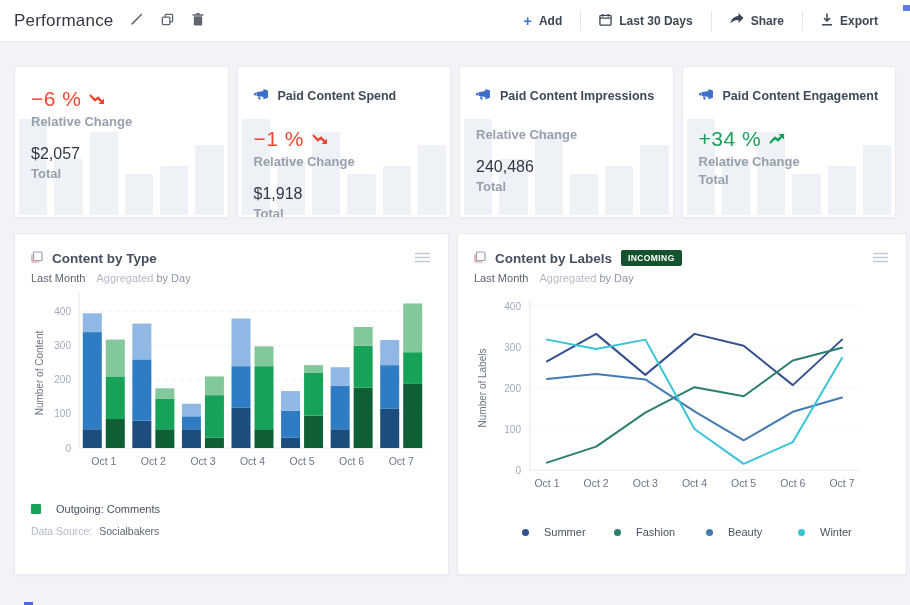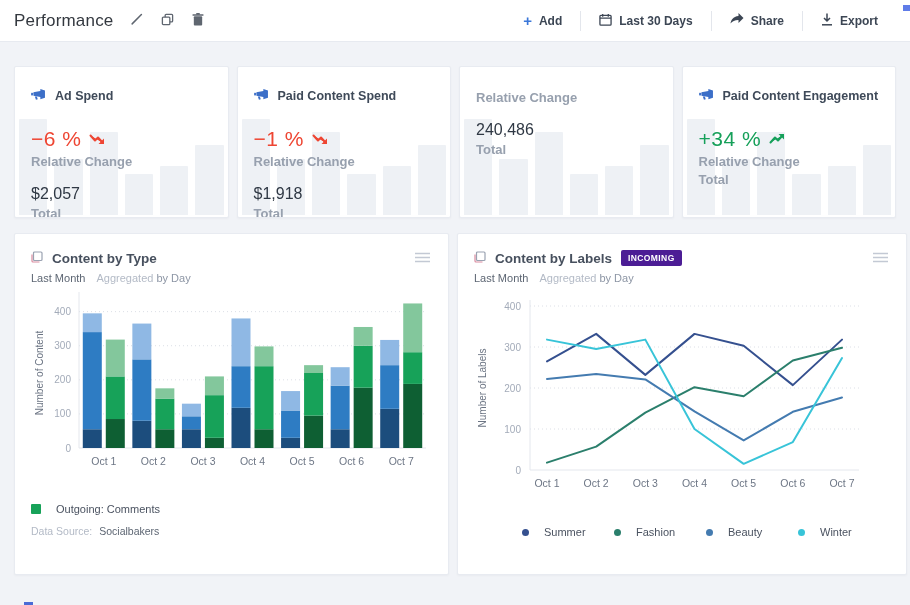--- a/index.html
+++ b/index.html
@@ -63,21 +63,21 @@
   .dir-up .trend { stroke: #16a05a; fill: #16a05a; }
   .kpi-sub { font-size: 13px; font-weight: 700; color: #97a0ae; margin-top: 3px; }
   .kpi-total { font-size: 16px; font-weight: 500; color: #2f3844; margin-top: 16px; }
 
   
   .chart-card { height: 342px; padding: 15px 16px 0 16px; position: relative; }
   .chart-head { display: flex; align-items: flex-start; justify-content: space-between; }
   .chart-head-left { display: flex; align-items: center; gap: 9px; }
   .chart-title { font-size: 13.5px; font-weight: 600; color: #47505e; }
   .badge {
-    display: inline-block; background: #4c1d95; color: #fff;
+    display: inline-block; background: #14532d; color: #fff;
     font-size: 8.5px; font-weight: 700; letter-spacing: .4px;
     padding: 3px 7px; border-radius: 2px; margin-left: 8px; vertical-align: 2px;
   }
   .chart-sub { font-size: 11px; margin-top: 5px; color: #5d6673; }
   .chart-sub .muted { color: #b3bac6; margin-left: 8px; }
   .chart-sub .semi { color: #8d96a5; }
   .menu-btn { background: none; border: none; cursor: pointer; padding: 2px; color: #c3c9d4; }
 
   .legend-row { display: flex; align-items: center; margin-top: 10px; }
   .legend-item { display: flex; align-items: center; gap: 15px; cursor: pointer; }
@@ -179,30 +179,20 @@
     <div class="card kpi-card dir-down">
       <div class="spark">
           <div class="spark-bar" style="height: 65%;"></div>
           <div class="spark-bar" style="height: 38%;"></div>
           <div class="spark-bar" style="height: 56%;"></div>
           <div class="spark-bar" style="height: 28%;"></div>
           <div class="spark-bar" style="height: 33%;"></div>
           <div class="spark-bar" style="height: 47%;"></div>
         </div>
       <div class="kpi-inner">
-        <div class="kpi-title-row">
-          <span>
-            <svg width="15" height="12" viewBox="0 0 16 13" fill="#3c6fc8">
-                <path d="M10 0v2.2L2.5 3.6v3.8L10 8.8V11l5-1.5V1.5z"></path>
-                <rect x="0" y="4" width="2" height="3" rx="0.5"></rect>
-                <path d="M4 8l1.2 3.6 2-.4L6.2 8z"></path>
-              </svg>
-          </span>
-          <span class="kpi-title">Ad Spend</span>
-        </div>
         <div class="kpi-change-row">
           <span class="kpi-change">−6 %</span>
           <svg class="trend" width="17" height="12" viewBox="0 0 17 12" fill="none" stroke-width="2" stroke-linecap="round" stroke-linejoin="round">
               <path d="M1.5 2.5 L6 7.5 L9 4.5 L14 10"></path>
               <path d="M15 11 L15 5.5 L9.5 11 Z" stroke="none"></path>
             </svg>
         </div>
         <div class="kpi-sub">Relative Change</div>
         <div class="kpi-total">$2,057</div>
         <div class="kpi-sub">Total</div>
@@ -245,20 +235,30 @@
     <div class="card kpi-card dir-up">
       <div class="spark">
           <div class="spark-bar" style="height: 65%;"></div>
           <div class="spark-bar" style="height: 38%;"></div>
           <div class="spark-bar" style="height: 56%;"></div>
           <div class="spark-bar" style="height: 28%;"></div>
           <div class="spark-bar" style="height: 33%;"></div>
           <div class="spark-bar" style="height: 47%;"></div>
         </div>
       <div class="kpi-inner">
+        <div class="kpi-title-row">
+          <span>
+            <svg width="15" height="12" viewBox="0 0 16 13" fill="#3c6fc8">
+                <path d="M10 0v2.2L2.5 3.6v3.8L10 8.8V11l5-1.5V1.5z"></path>
+                <rect x="0" y="4" width="2" height="3" rx="0.5"></rect>
+                <path d="M4 8l1.2 3.6 2-.4L6.2 8z"></path>
+              </svg>
+          </span>
+          <span class="kpi-title">Paid Content Impressions</span>
+        </div>
         <div class="kpi-sub">Relative Change</div>
         <div class="kpi-total">240,486</div>
         <div class="kpi-sub">Total</div>
       </div>
     </div>
 
     <div class="card kpi-card dir-up">
       <div class="spark">
           <div class="spark-bar" style="height: 65%;"></div>
           <div class="spark-bar" style="height: 38%;"></div>

